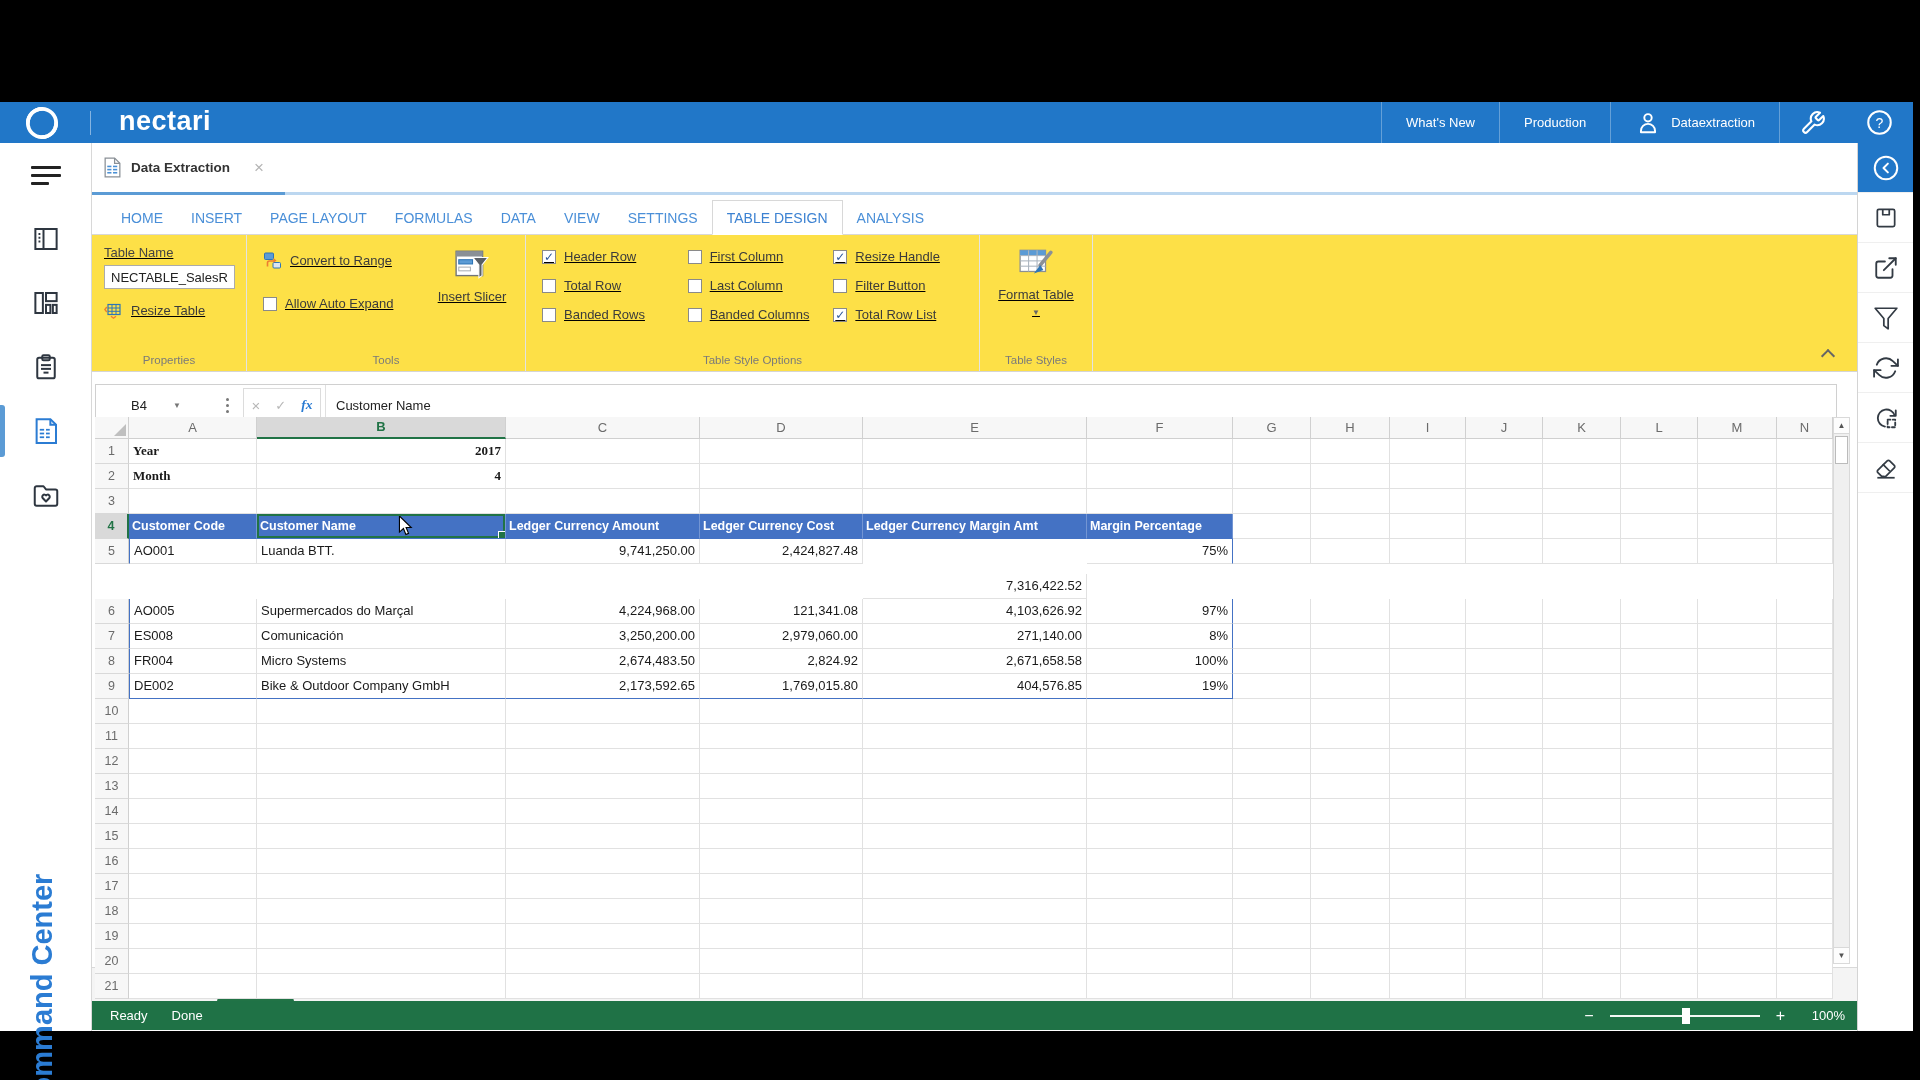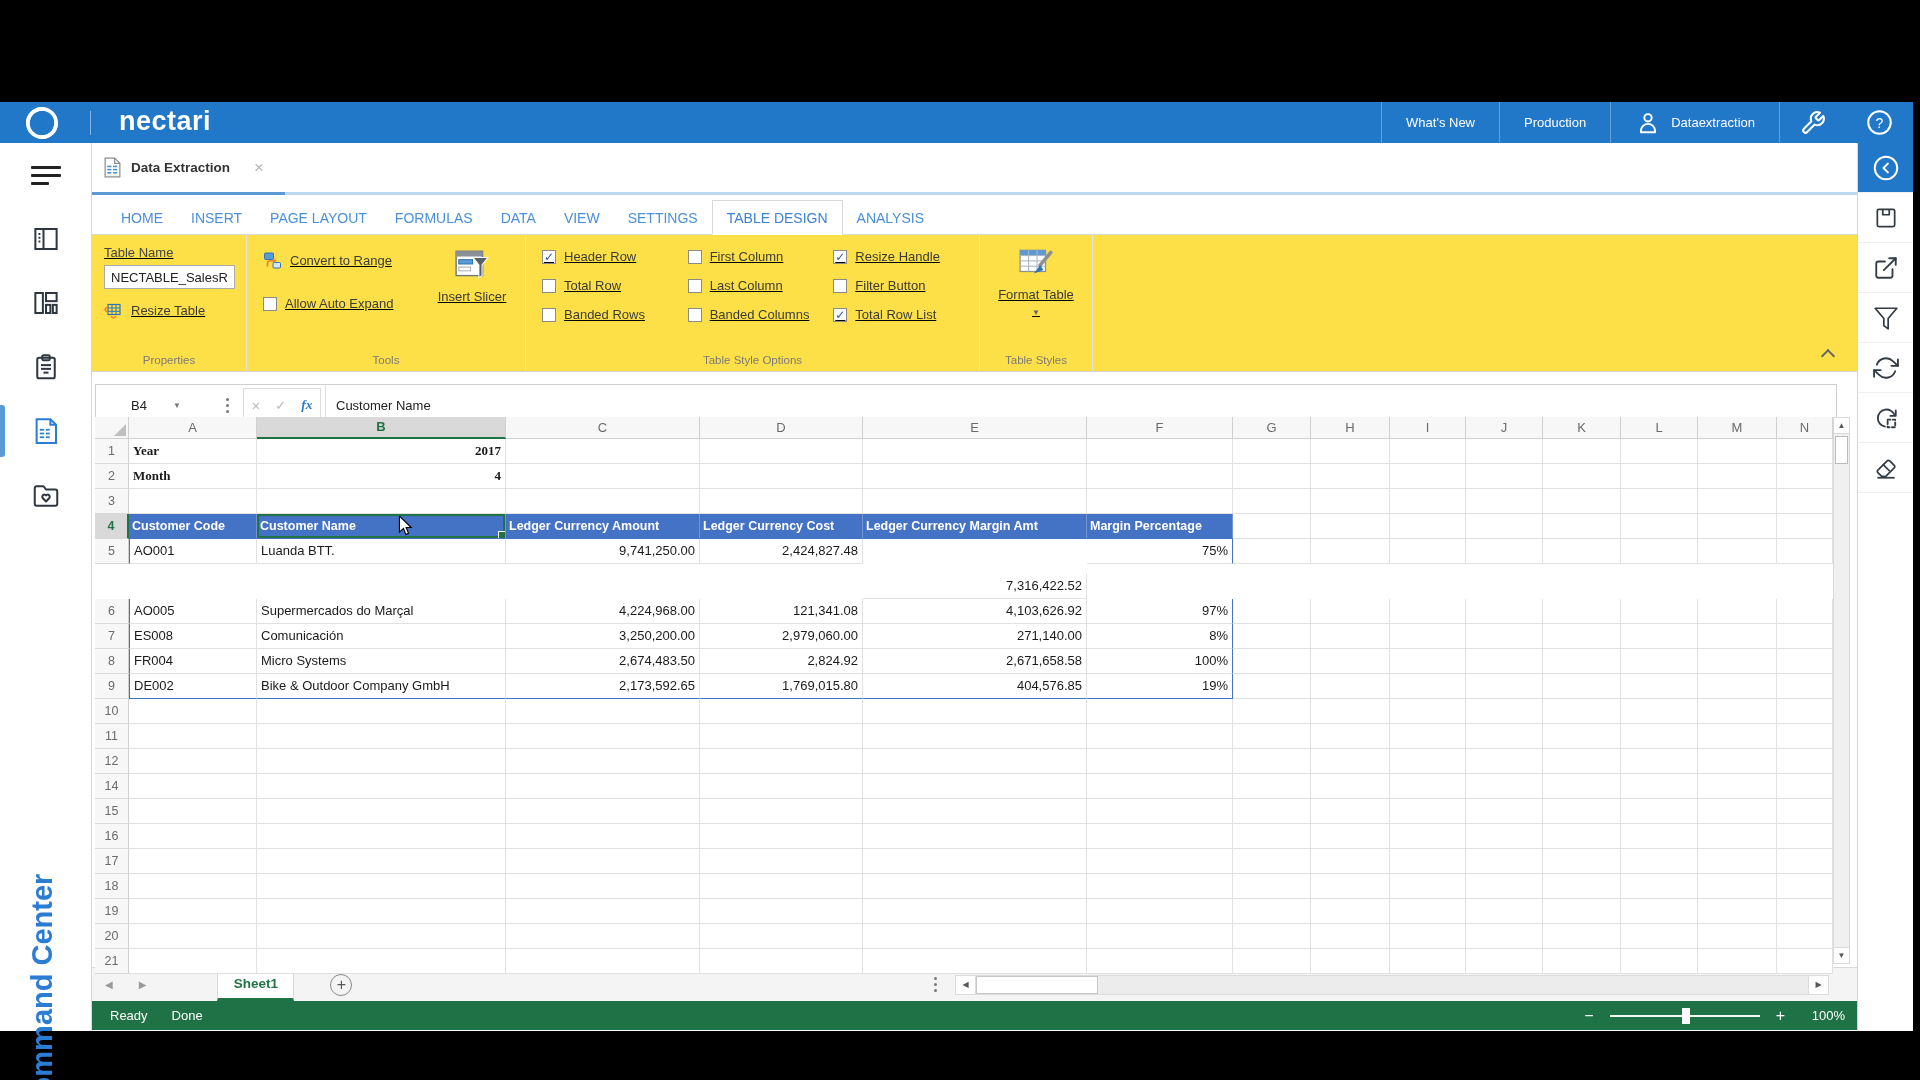--- a/index.html
+++ b/index.html
@@ -679,20 +679,37 @@
             <div class="cell" style="width: 78px;"></div>
             <div class="cell" style="width: 79px;"></div>
             <div class="cell" style="width: 76px;"></div>
             <div class="cell" style="width: 77px;"></div>
             <div class="cell" style="width: 78px;"></div>
             <div class="cell" style="width: 77px;"></div>
             <div class="cell" style="width: 79px;"></div>
             <div class="cell" style="width: 56px;"></div>
           </div>
           <div class="grow">
+            <div class="rh">13</div>
+            <div class="cell" style="width: 128px;"></div>
+            <div class="cell" style="width: 249px;"></div>
+            <div class="cell" style="width: 194px;"></div>
+            <div class="cell" style="width: 163px;"></div>
+            <div class="cell" style="width: 224px;"></div>
+            <div class="cell" style="width: 146px;"></div>
+            <div class="cell" style="width: 78px;"></div>
+            <div class="cell" style="width: 79px;"></div>
+            <div class="cell" style="width: 76px;"></div>
+            <div class="cell" style="width: 77px;"></div>
+            <div class="cell" style="width: 78px;"></div>
+            <div class="cell" style="width: 77px;"></div>
+            <div class="cell" style="width: 79px;"></div>
+            <div class="cell" style="width: 56px;"></div>
+          </div>
+          <div class="grow">
             <div class="rh">14</div>
             <div class="cell" style="width: 128px;"></div>
             <div class="cell" style="width: 249px;"></div>
             <div class="cell" style="width: 194px;"></div>
             <div class="cell" style="width: 163px;"></div>
             <div class="cell" style="width: 224px;"></div>
             <div class="cell" style="width: 146px;"></div>
             <div class="cell" style="width: 78px;"></div>
             <div class="cell" style="width: 79px;"></div>
             <div class="cell" style="width: 76px;"></div>

